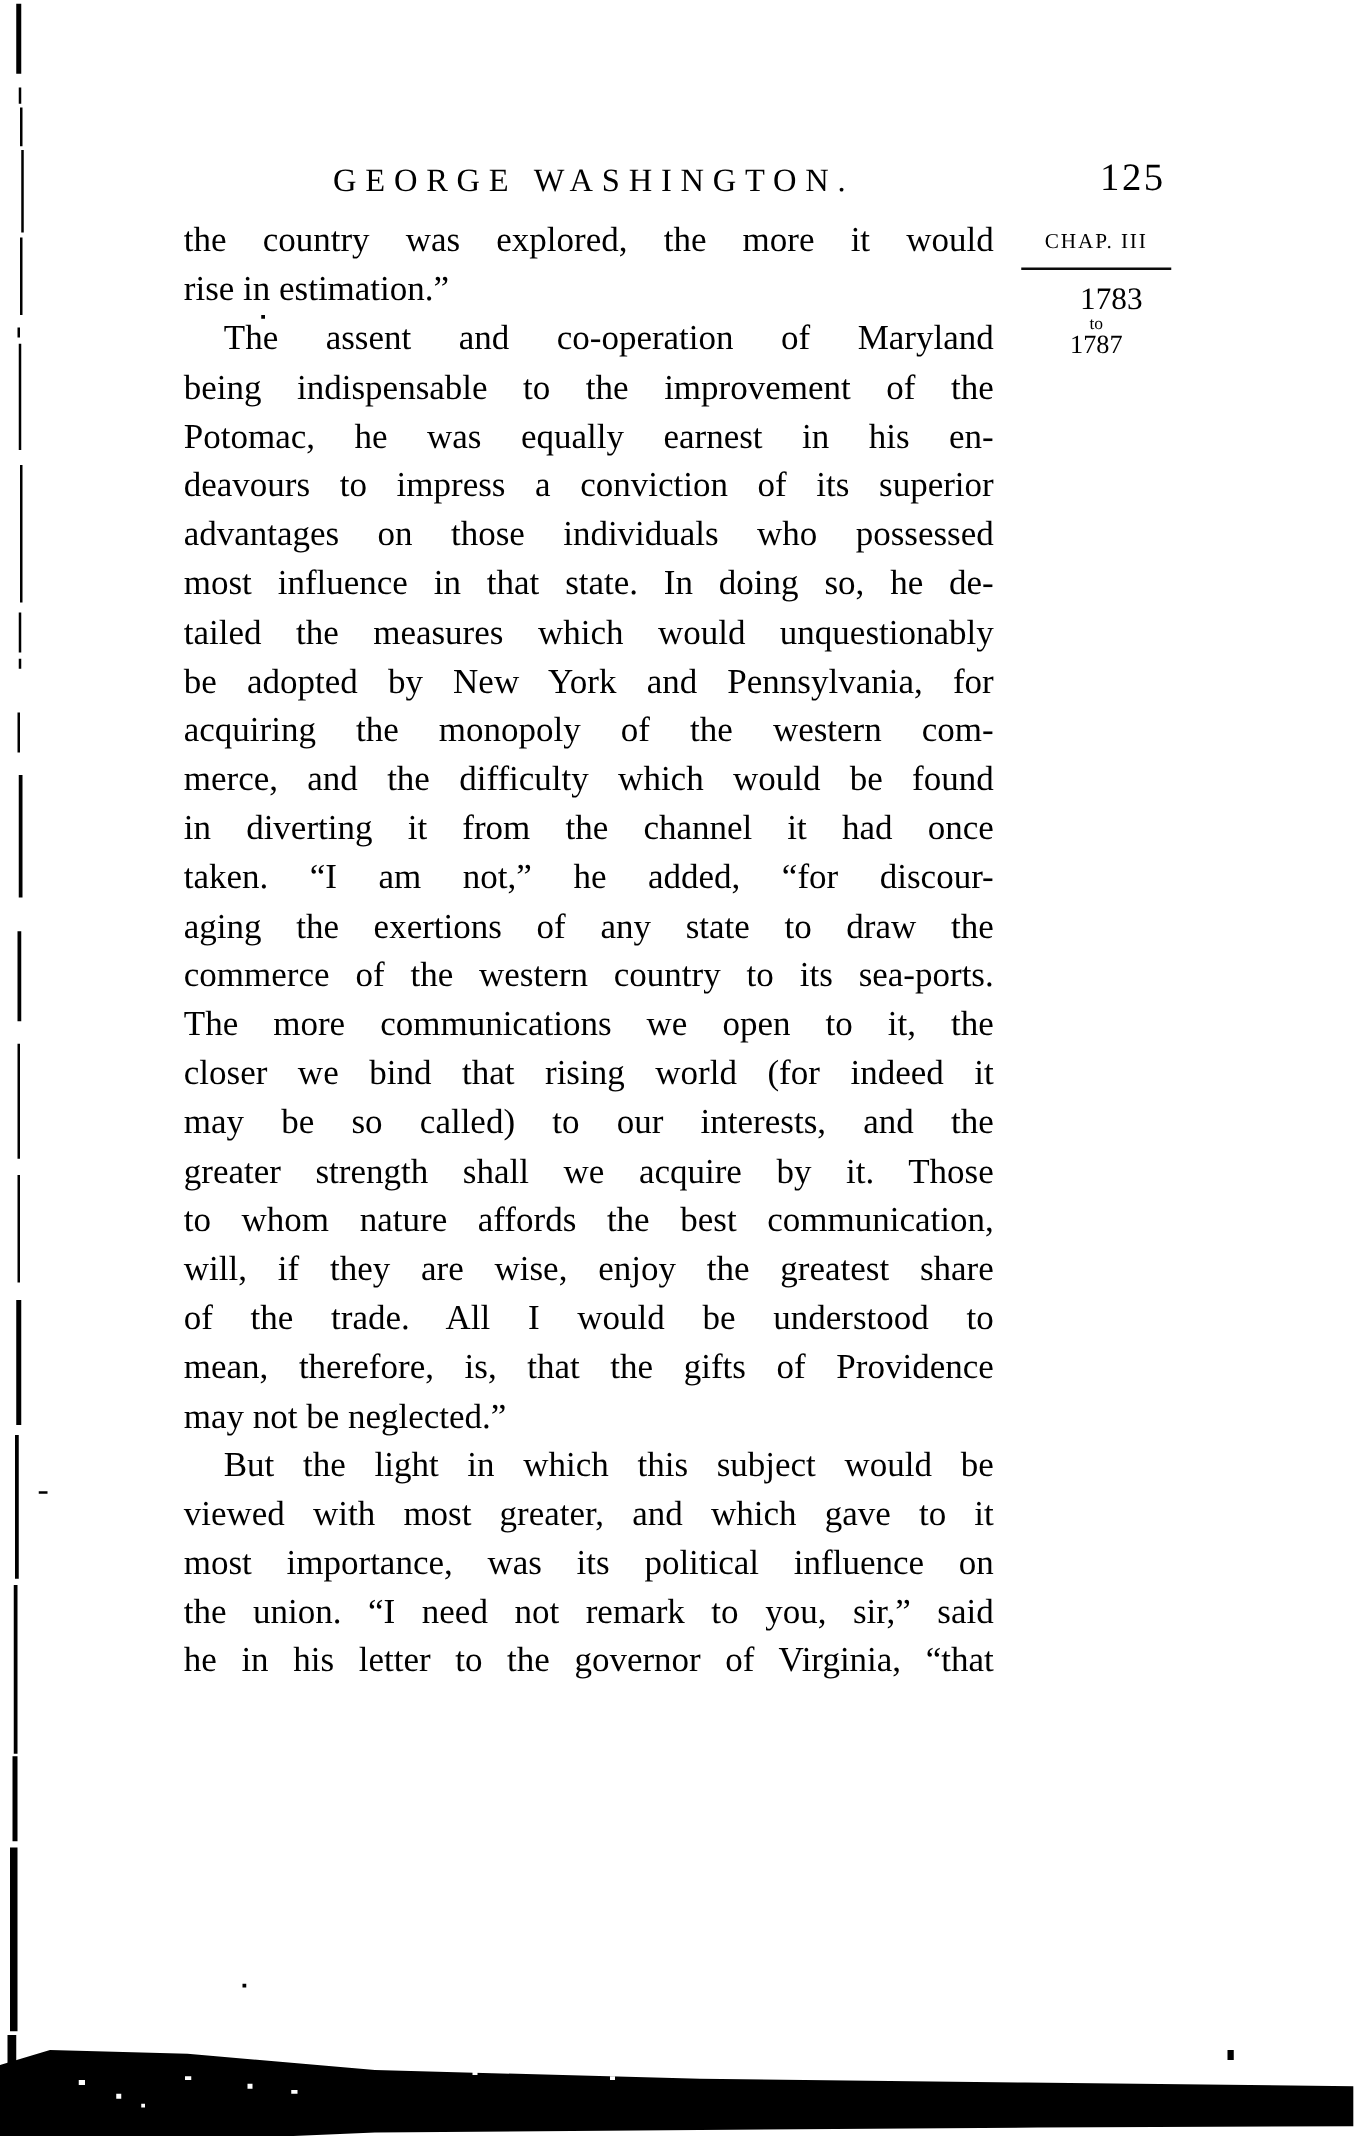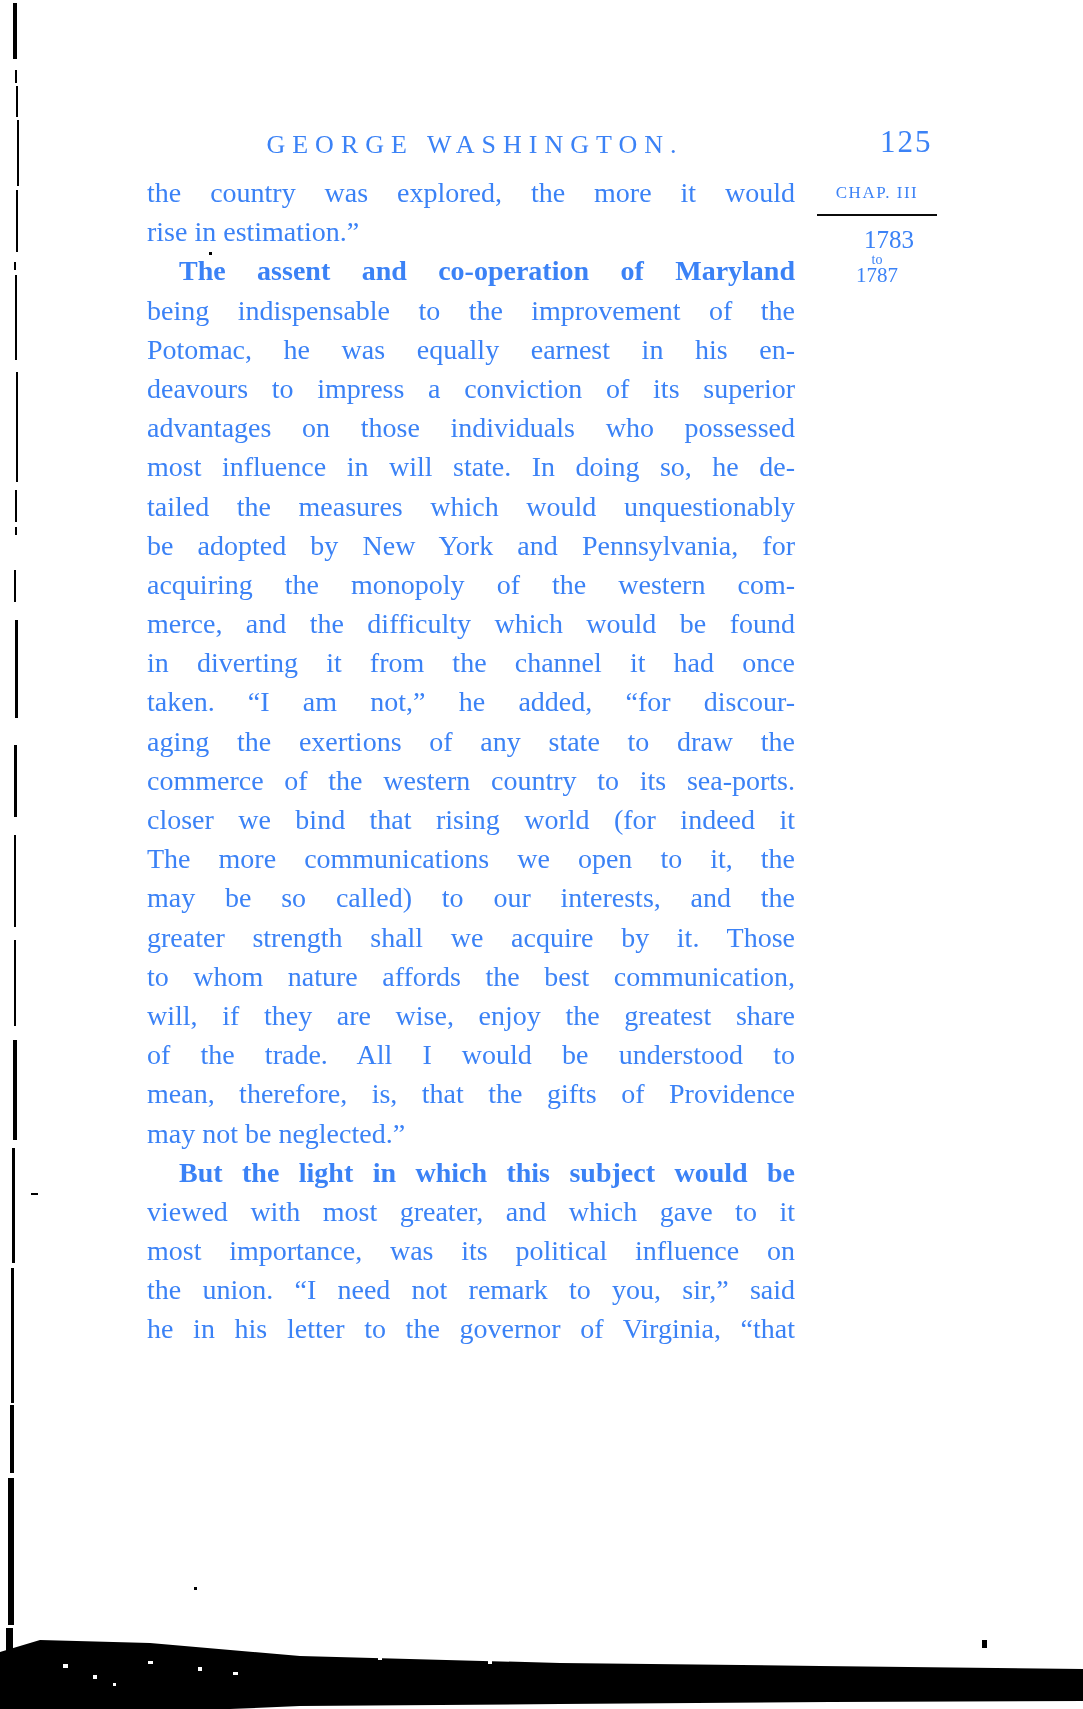--- a/index.html
+++ b/index.html
@@ -7,21 +7,21 @@
     padding: 0;
     background: #ffffff;
   }
   .page {
     position: relative;
     width: 1083px;
     height: 1709px;
     background: #ffffff;
     overflow: hidden;
     font-family: "Liberation Serif", serif;
-    color: #3b82f6;
+    color: #000000;
   }
 
   
   .running-head {
     position: absolute;
     top: 130px;
     left: 150px;
     width: 650px;
     text-align: center;
     font-size: 26px;
@@ -97,21 +97,20 @@
     text-align: justify;
     text-align-last: justify;
     white-space: nowrap;
   }
   .text-line.no-just {
     text-align: left;
     text-align-last: left;
   }
   .text-line.indent {
     text-indent: 32px;
-    font-weight: bold;
   }
 
   
   .artifact {
     position: absolute;
     background: #000;
   }
   .band-svg {
     position: absolute;
     left: 0;
@@ -138,31 +137,31 @@
   </div>
 
   <div class="body-text" id="body-text">
       <div class="text-line">the country was explored, the more it would</div>
       <div class="text-line no-just">rise in estimation.”</div>
       <div class="text-line indent">The assent and co-operation of Maryland</div>
       <div class="text-line">being indispensable to the improvement of the</div>
       <div class="text-line">Potomac, he was equally earnest in his en-</div>
       <div class="text-line">deavours to impress a conviction of its superior</div>
       <div class="text-line">advantages on those individuals who possessed</div>
-      <div class="text-line">most influence in will state. In doing so, he de-</div>
+      <div class="text-line">most influence in that state. In doing so, he de-</div>
       <div class="text-line">tailed the measures which would unquestionably</div>
       <div class="text-line">be adopted by New York and Pennsylvania, for</div>
       <div class="text-line">acquiring the monopoly of the western com-</div>
       <div class="text-line">merce, and the difficulty which would be found</div>
       <div class="text-line">in diverting it from the channel it had once</div>
       <div class="text-line">taken. “I am not,” he added, “for discour-</div>
       <div class="text-line">aging the exertions of any state to draw the</div>
       <div class="text-line">commerce of the western country to its sea-ports.</div>
+      <div class="text-line">The more communications we open to it, the</div>
       <div class="text-line">closer we bind that rising world (for indeed it</div>
-      <div class="text-line">The more communications we open to it, the</div>
       <div class="text-line">may be so called) to our interests, and the</div>
       <div class="text-line">greater strength shall we acquire by it. Those</div>
       <div class="text-line">to whom nature affords the best communication,</div>
       <div class="text-line">will, if they are wise, enjoy the greatest share</div>
       <div class="text-line">of the trade. All I would be understood to</div>
       <div class="text-line">mean, therefore, is, that the gifts of Providence</div>
       <div class="text-line no-just">may not be neglected.”</div>
       <div class="text-line indent">But the light in which this subject would be</div>
       <div class="text-line">viewed with most greater, and which gave to it</div>
       <div class="text-line">most importance, was its political influence on</div>

